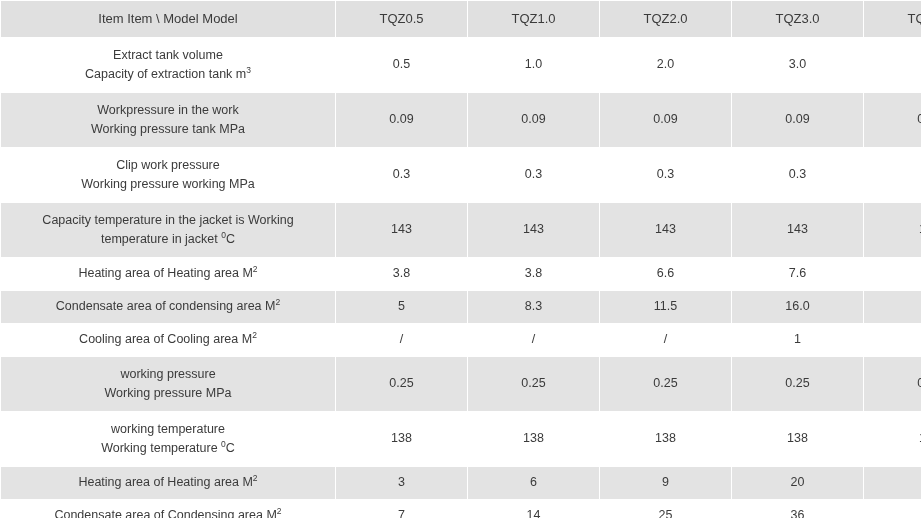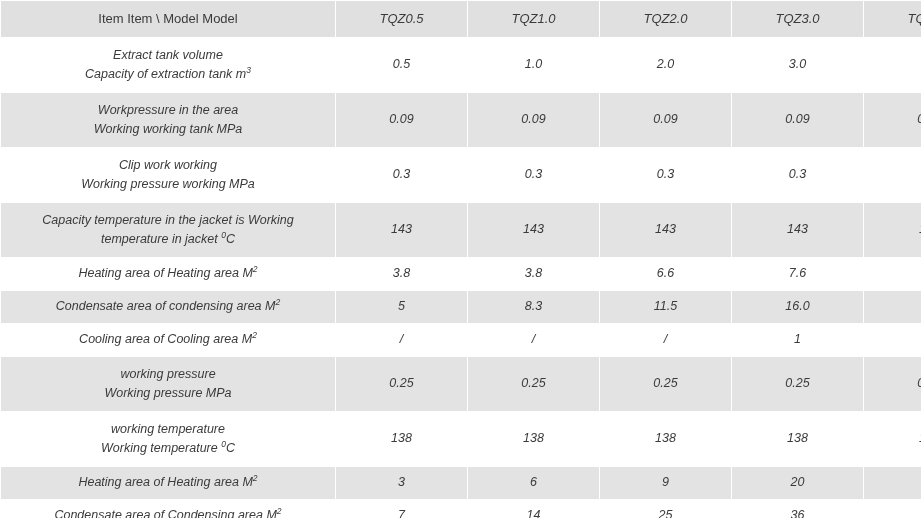--- a/index.html
+++ b/index.html
@@ -38,27 +38,25 @@
     background: #ffffff;
   }
   .row-even td {
     background: #e3e3e3;
   }
   .col-item {
     width: 322px;
   }
   .col-val {
     width: 119px;
-    font-style: italic;
   }
   .item-cell {
     text-align: center;
     padding-left: 10px;
     padding-right: 10px;
-    font-style: italic;
   }
   .item-cell .line {
     display: block;
   }
   sup {
     font-size: 8.5px;
     vertical-align: super;
     line-height: 0;
   }
   .tall td {
@@ -89,32 +87,32 @@
           <span class="line">Capacity of extraction tank m<sup>3</sup></span>
         </td>
         <td class="col-val">0.5</td>
         <td class="col-val">1.0</td>
         <td class="col-val">2.0</td>
         <td class="col-val">3.0</td>
         <td class="col-val">6.0</td>
       </tr>
       <tr class="row-even tall">
         <td class="col-item item-cell">
-          <span class="line">Workpressure in the area</span>
-          <span class="line">Working working tank MPa</span>
+          <span class="line">Workpressure in the work</span>
+          <span class="line">Working pressure tank MPa</span>
         </td>
         <td class="col-val">0.09</td>
         <td class="col-val">0.09</td>
         <td class="col-val">0.09</td>
         <td class="col-val">0.09</td>
         <td class="col-val">0.09</td>
       </tr>
       <tr class="row-odd tall">
         <td class="col-item item-cell">
-          <span class="line">Clip work working</span>
+          <span class="line">Clip work pressure</span>
           <span class="line">Working pressure working MPa</span>
         </td>
         <td class="col-val">0.3</td>
         <td class="col-val">0.3</td>
         <td class="col-val">0.3</td>
         <td class="col-val">0.3</td>
         <td class="col-val">0.3</td>
       </tr>
       <tr class="row-even tall">
         <td class="col-item item-cell">

